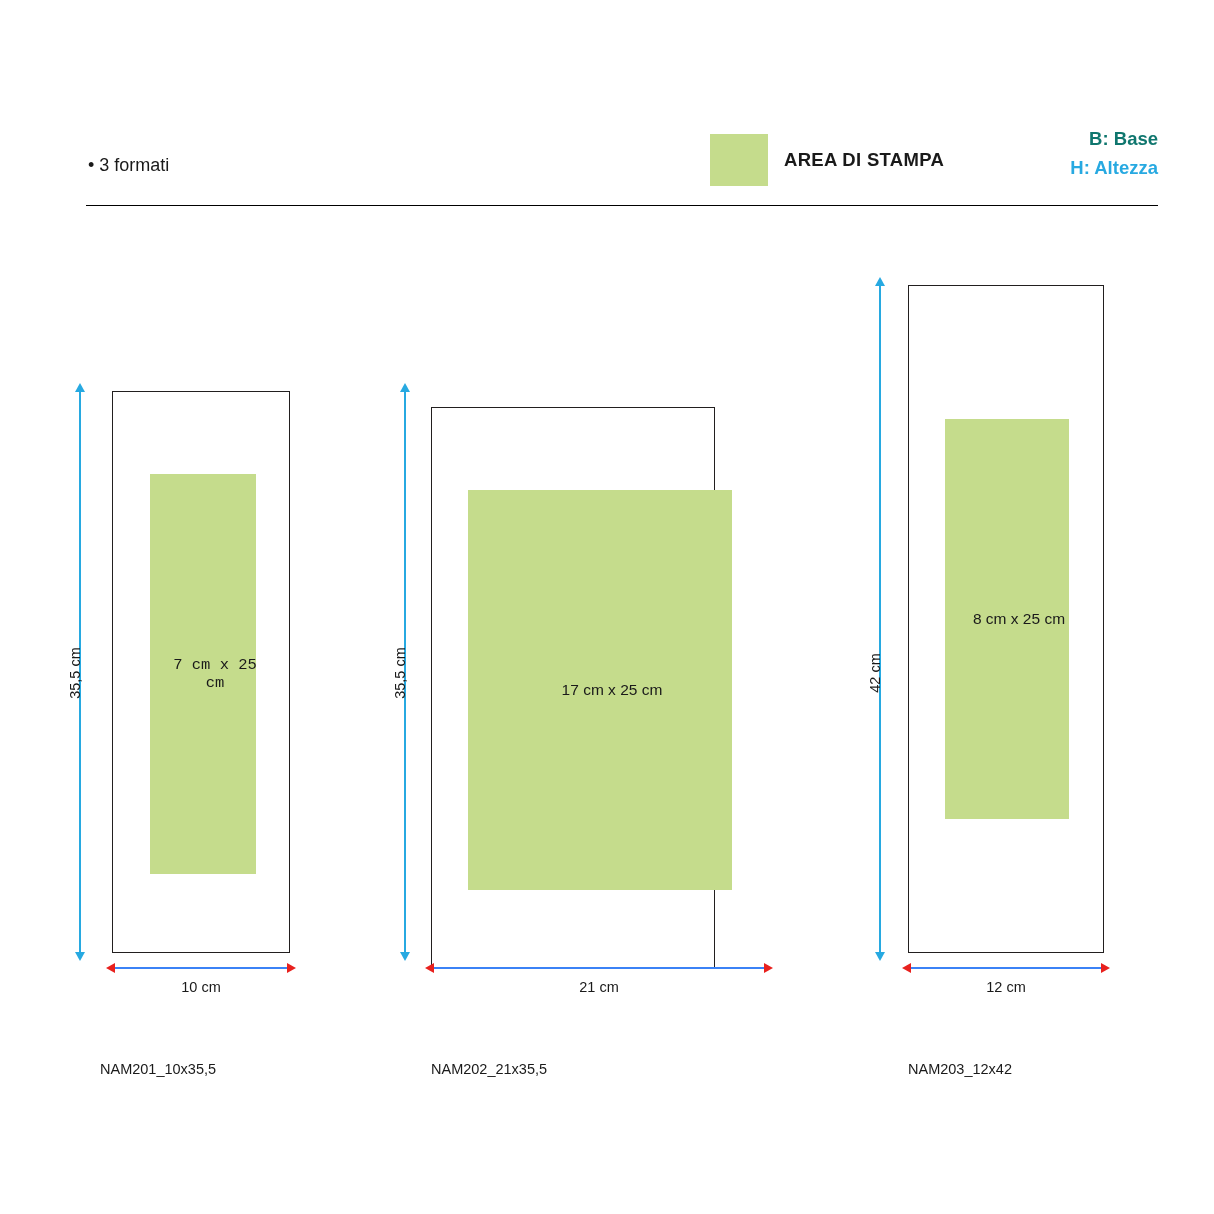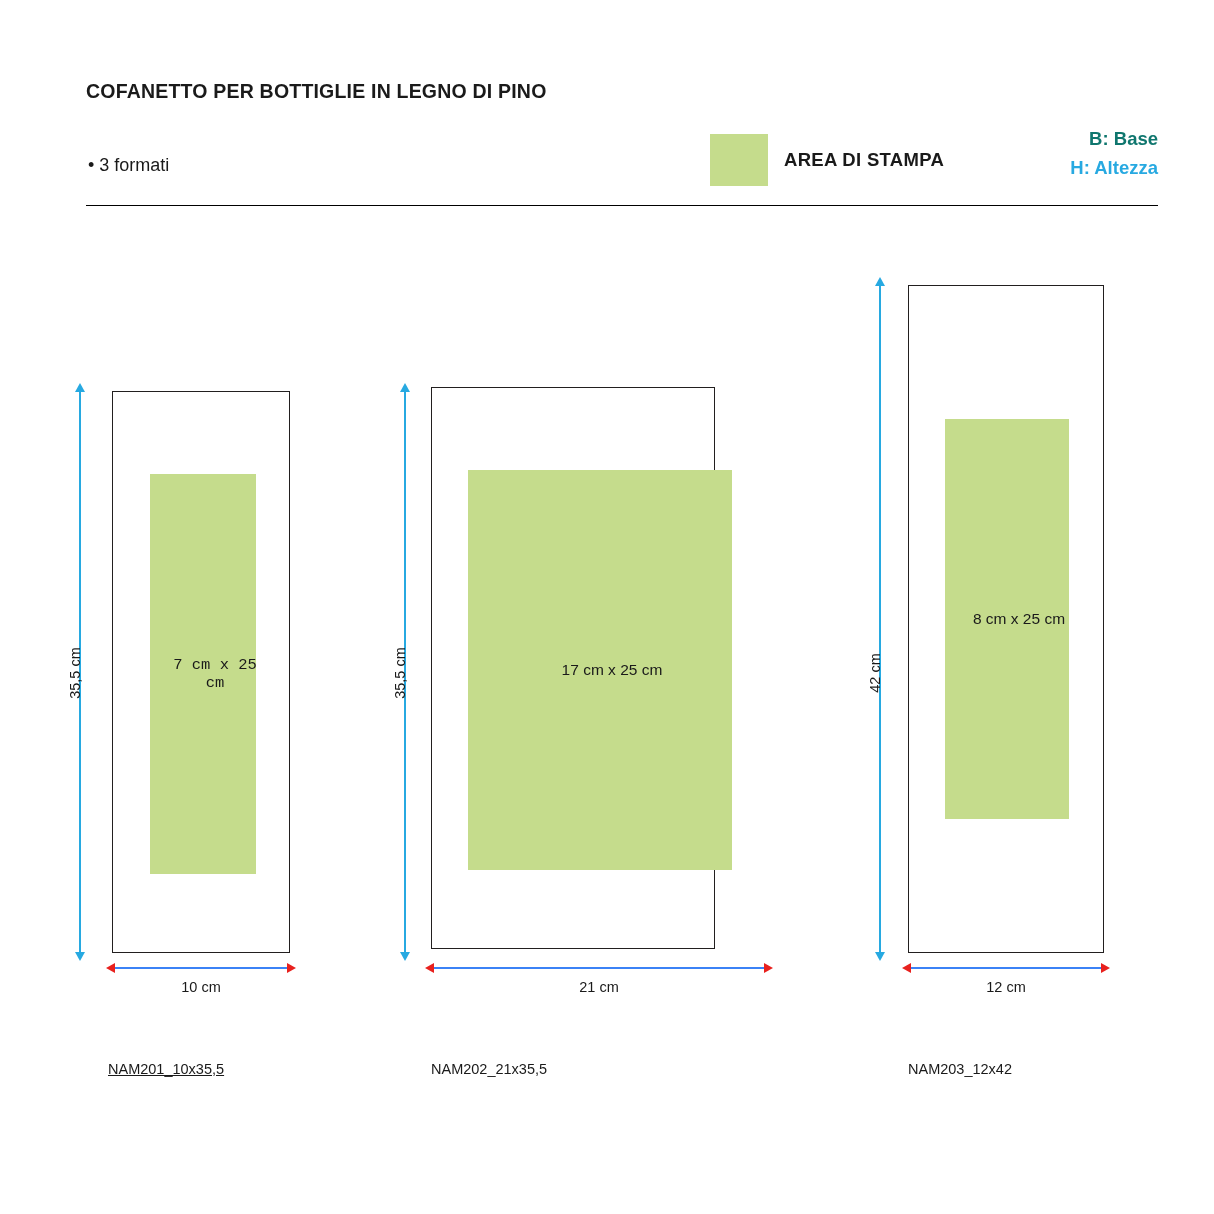--- a/index.html
+++ b/index.html
@@ -184,21 +184,20 @@
     font-size: 14.5px;
     color: #1a1a1a;
     white-space: nowrap;
   }
 </style>
 </head>
 <body>
 
 <div class="header">
   <div class="title-block">
-    <div class="title-line">COFANETTO PER BOTTIGLIE IN LEGNO DI PINO</div>
   </div>
   <div class="subtitle">• 3 formati</div>
 
   <div class="legend-swatch"></div>
   <div class="legend-label">AREA DI STAMPA</div>
   <div class="legend-base">B: Base</div>
   <div class="legend-alt">H: Altezza</div>
 
   <div class="header-rule"></div>
 </div>
@@ -207,25 +206,25 @@
   <div class="box" style="left:112px; top:391px; width:178px; height:562px;font-family:Liberation Mono, monospace;">
     <div class="print-area" style="left:37px; top:82px; width:106px; height:400px;">
       <div class="area-text" style="top:50%;">7 cm x 25 cm</div>
     </div>
   </div>
   <div class="v-arrow" style="left:79px; top:391px; height:562px;"></div>
   <div class="v-label" style="left:25px; top:665px; width:100px; text-align:center;">35,5 cm</div>
   <div class="h-arrow" style="left:114px; top:967px; width:174px;">
     <div class="h-label" style="top:12px;">10 cm</div>
   </div>
-  <div class="code-label" style="left:108px; top:1061px;text-decoration:underline;">NAM201_10x35,5</div>
+  <div class="code-label" style="left:100px; top:1061px;">NAM201_10x35,5</div>
 </div>
 
 <div class="figure">
-  <div class="box" style="left:431px; top:387px; width:284px; height:562px;">
+  <div class="box" style="left:431px; top:407px; width:284px; height:562px;">
     <div class="print-area" style="left:36px; top:82px; width:264px; height:400px;">
       <div class="area-text" style="top:50%;">17 cm x 25 cm</div>
     </div>
   </div>
   <div class="v-arrow" style="left:404px; top:391px; height:562px;"></div>
   <div class="v-label" style="left:350px; top:665px; width:100px; text-align:center;">35,5 cm</div>
   <div class="h-arrow" style="left:433px; top:967px; width:332px;">
     <div class="h-label" style="top:12px;">21 cm</div>
   </div>
   <div class="code-label" style="left:431px; top:1061px;">NAM202_21x35,5</div>

